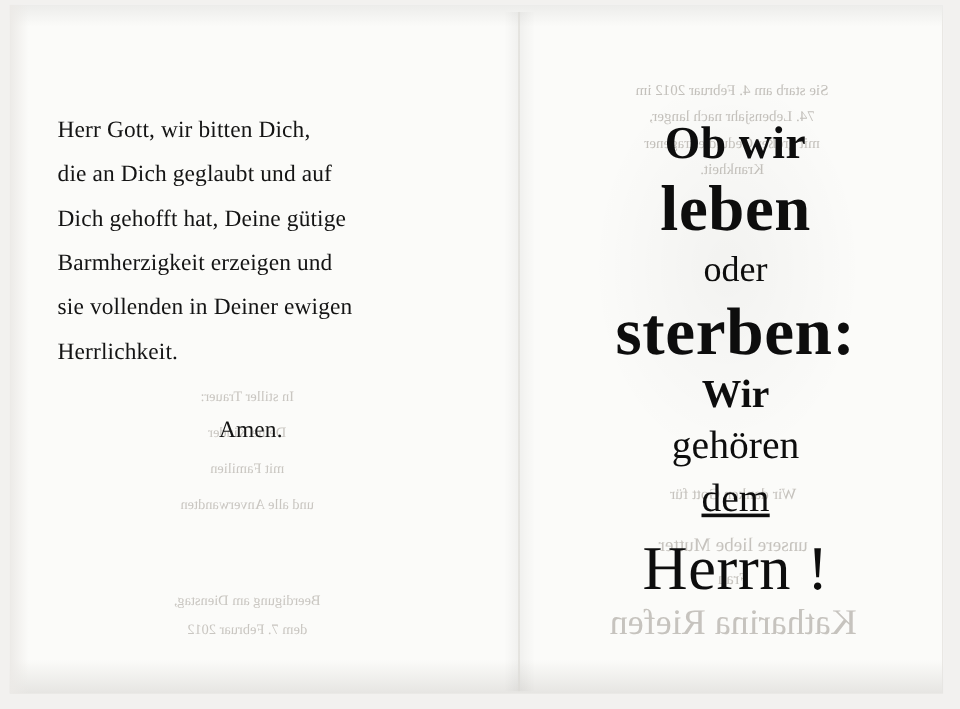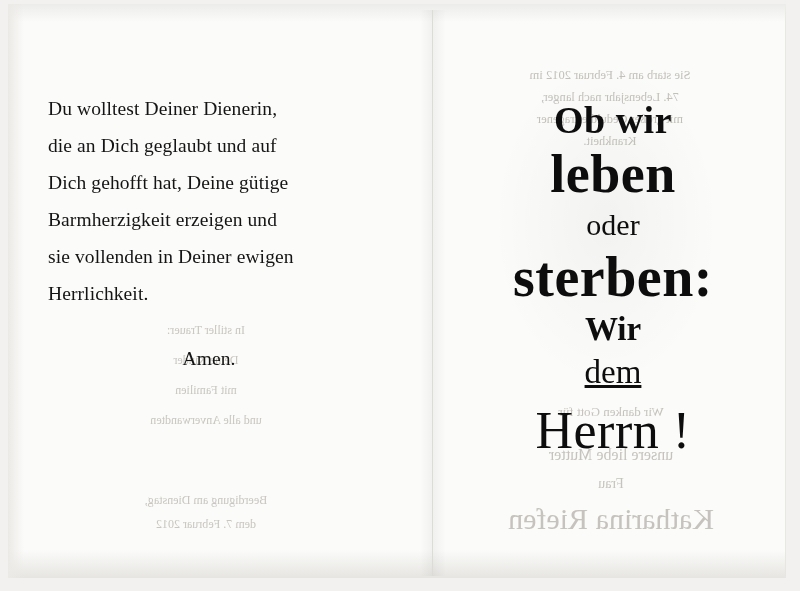--- a/index.html
+++ b/index.html
@@ -196,34 +196,35 @@
     <div class="bleed-left" style="top:376px;">mit Familien</div>
     <div class="bleed-left" style="top:406px;">und alle Anverwandten</div>
     <div class="bleed-left" style="top:486px;">Beerdigung am Dienstag,</div>
     <div class="bleed-left" style="top:510px;">dem 7. Februar 2012</div>
 
     <div class="fold-soft"></div>
     <div class="fold"></div>
 
     <div class="left-page">
       <div class="prayer">
-        <div class="line">Du wolltest Deiner Dienerin,</div>
+        <div class="line">Herr Gott, wir bitten Dich,</div>
         <div class="line">die an Dich geglaubt und auf</div>
         <div class="line">Dich gehofft hat, Deine gütige</div>
         <div class="line">Barmherzigkeit erzeigen und</div>
         <div class="line">sie vollenden in Deiner ewigen</div>
         <div class="line">Herrlichkeit.</div>
         <div class="amen">Amen.</div>
       </div>
     </div>
 
     <div class="right-page">
       <div class="v1">Ob wir</div>
       <div class="v2">leben</div>
       <div class="v3">oder</div>
       <div class="v4">sterben:</div>
       <div class="v5">Wir</div>
+      <div class="v6">gehören</div>
       <div class="v7">dem</div>
       <div class="v8">Herrn !</div>
     </div>
 
   </div>
 </div>
 
 </body></html>

